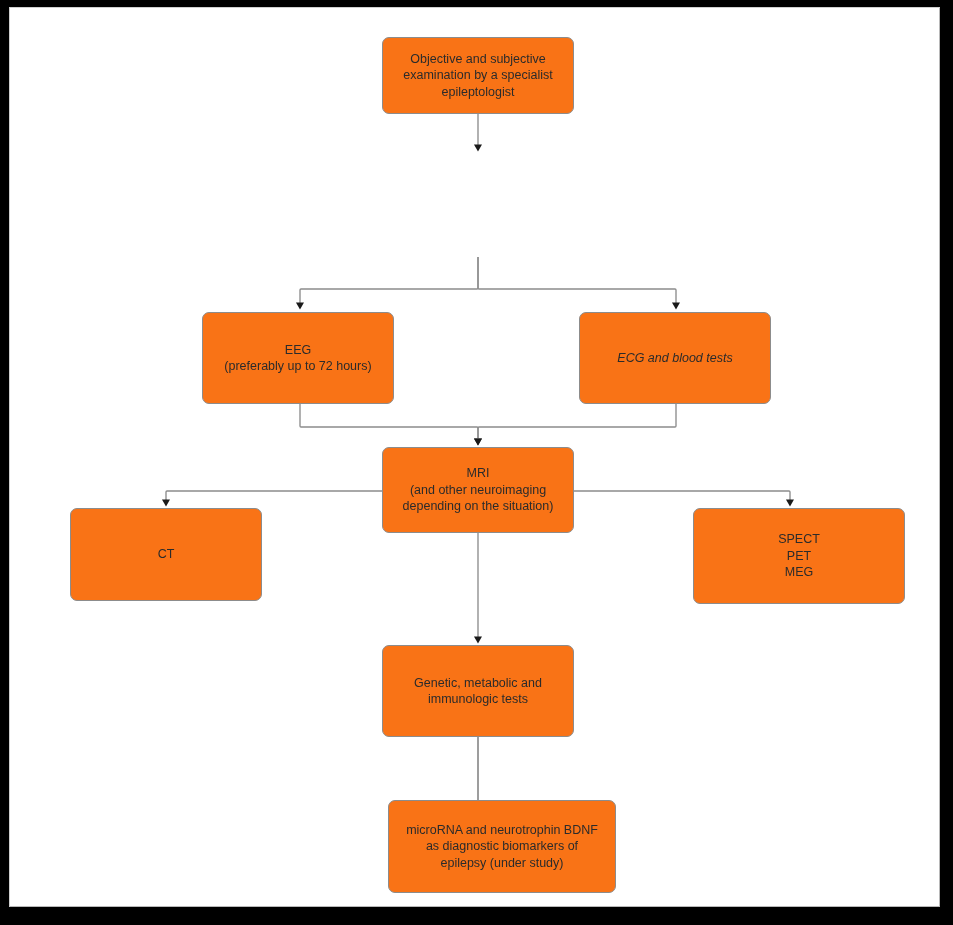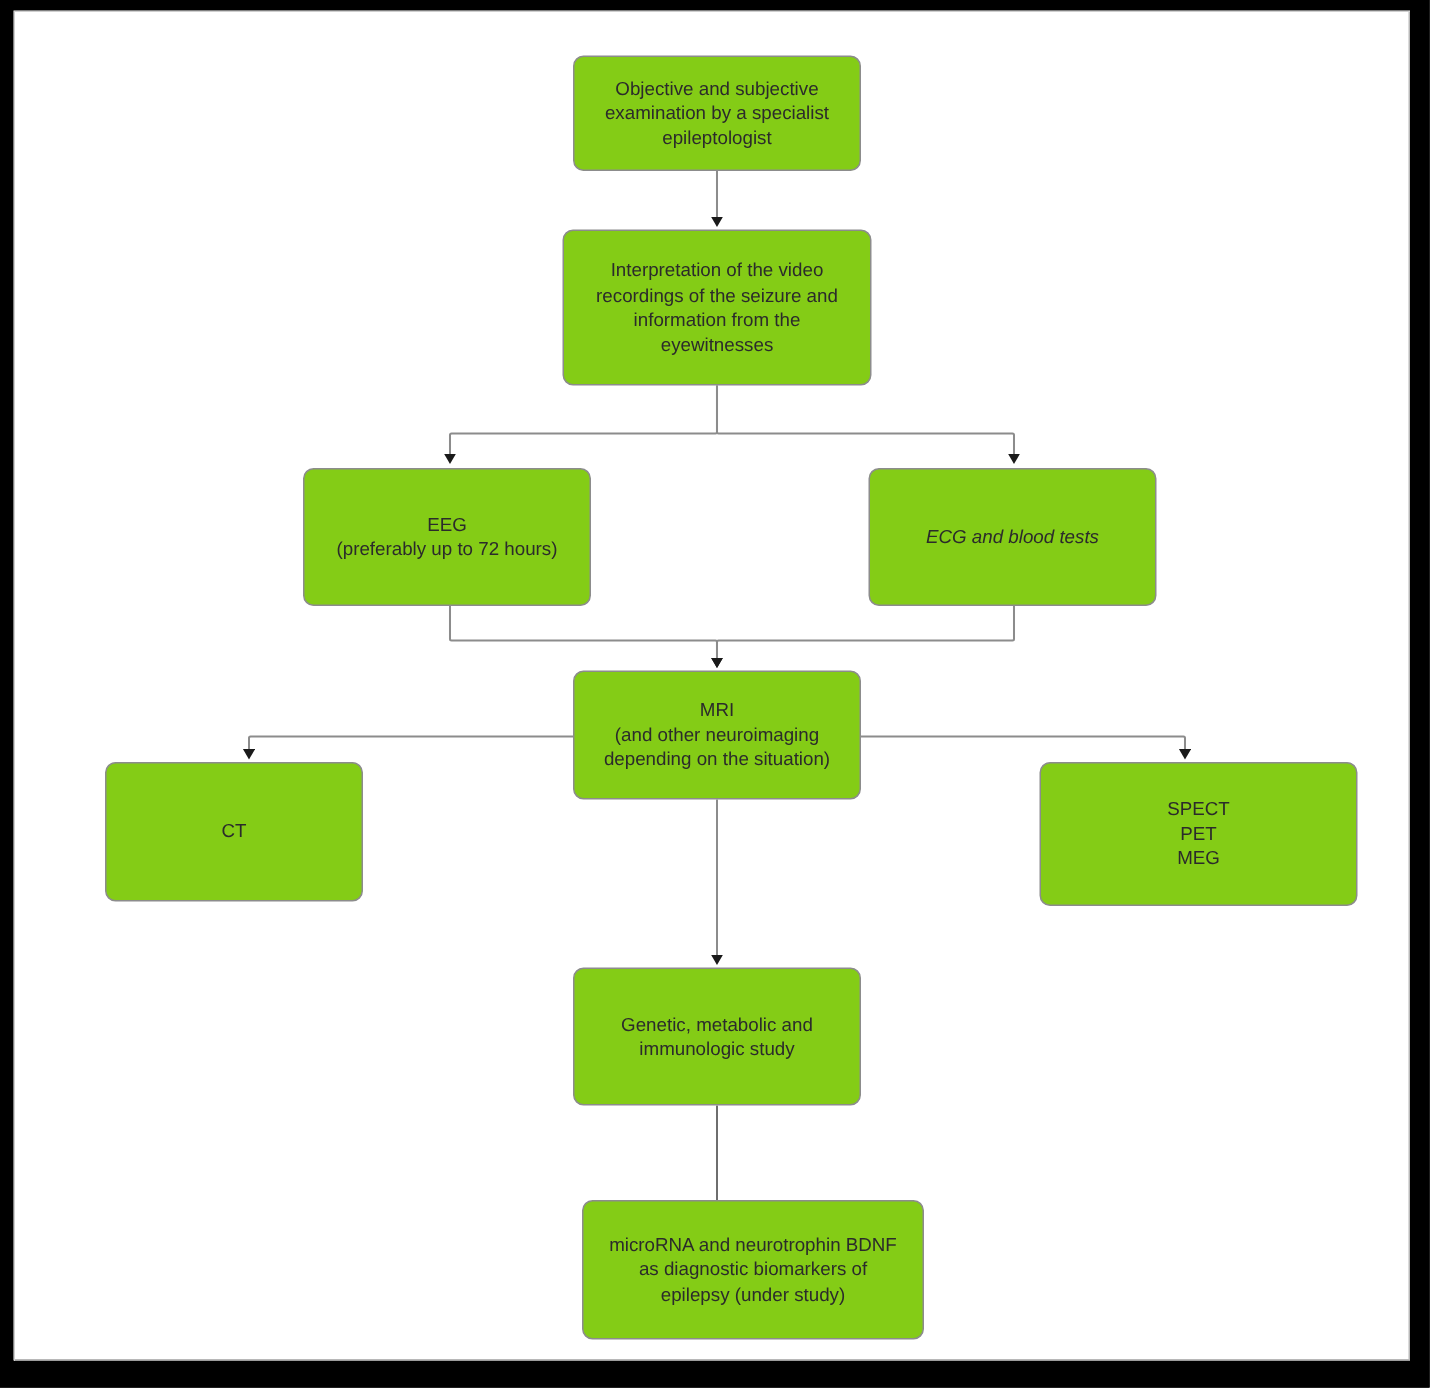--- a/index.html
+++ b/index.html
@@ -43,21 +43,21 @@
     left: 0;
     top: 0;
     width: 931px;
     height: 900px;
   }
 
   
   .node {
     position: absolute;
     box-sizing: border-box;
-    background: #84cc16;
+    background: #f97316;
     border: 1px solid #8c8c8c;
     border-radius: 7px;
     display: flex;
     align-items: center;
     justify-content: center;
     text-align: center;
     color: #2b2b2b;
     font-size: 12.5px;
     line-height: 1.32;
     padding: 4px 8px;
@@ -100,54 +100,49 @@
         <path stroke="#6e6e6e" d="M469,730 L469,793"></path>
       </g>
     </svg>
 
     <div class="node" style="left:373px;top:30px;width:192px;height:77px;">
       <span class="label">Objective and subjective
 examination by a specialist
 epileptologist</span>
     </div>
 
-    <div class="node" style="left:366px;top:146px;width:206px;height:104px;">
-      <span class="label">Interpretation of the video
-recordings of the seizure and
-information from the eyewitnesses</span>
-    </div>
 
     <div class="node" style="left:193px;top:305px;width:192px;height:92px;">
       <span class="label">EEG
 (preferably up to 72 hours)</span>
     </div>
 
     <div class="node" style="left:570px;top:305px;width:192px;height:92px;font-style:italic;">
       <span class="label">ECG and blood tests</span>
     </div>
 
     <div class="node" style="left:373px;top:440px;width:192px;height:86px;">
       <span class="label">MRI
 (and other neuroimaging
 depending on the situation)</span>
     </div>
 
-    <div class="node" style="left:61px;top:501px;width:172px;height:93px;">
+    <div class="node" style="left:61px;top:501px;width:192px;height:93px;">
       <span class="label">CT</span>
     </div>
 
     <div class="node" style="left:684px;top:501px;width:212px;height:96px;">
       <span class="label">SPECT
 PET
 MEG</span>
     </div>
 
     <div class="node" style="left:373px;top:638px;width:192px;height:92px;">
       <span class="label">Genetic, metabolic and
-immunologic study</span>
+immunologic tests</span>
     </div>
 
     <div class="node" style="left:379px;top:793px;width:228px;height:93px;">
       <span class="label">microRNA and neurotrophin BDNF
 as diagnostic biomarkers  of
 epilepsy (under study)</span>
     </div>
 
   </div>
 </div>

